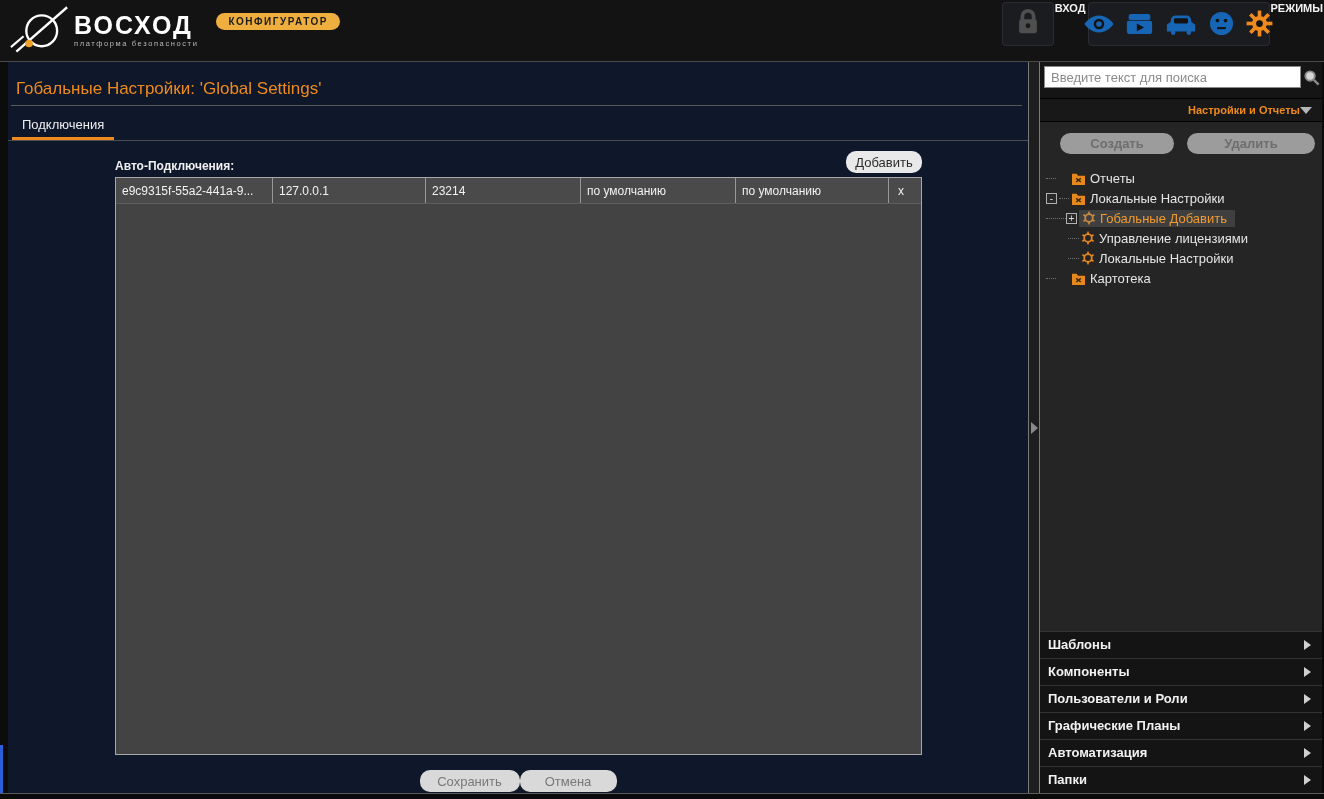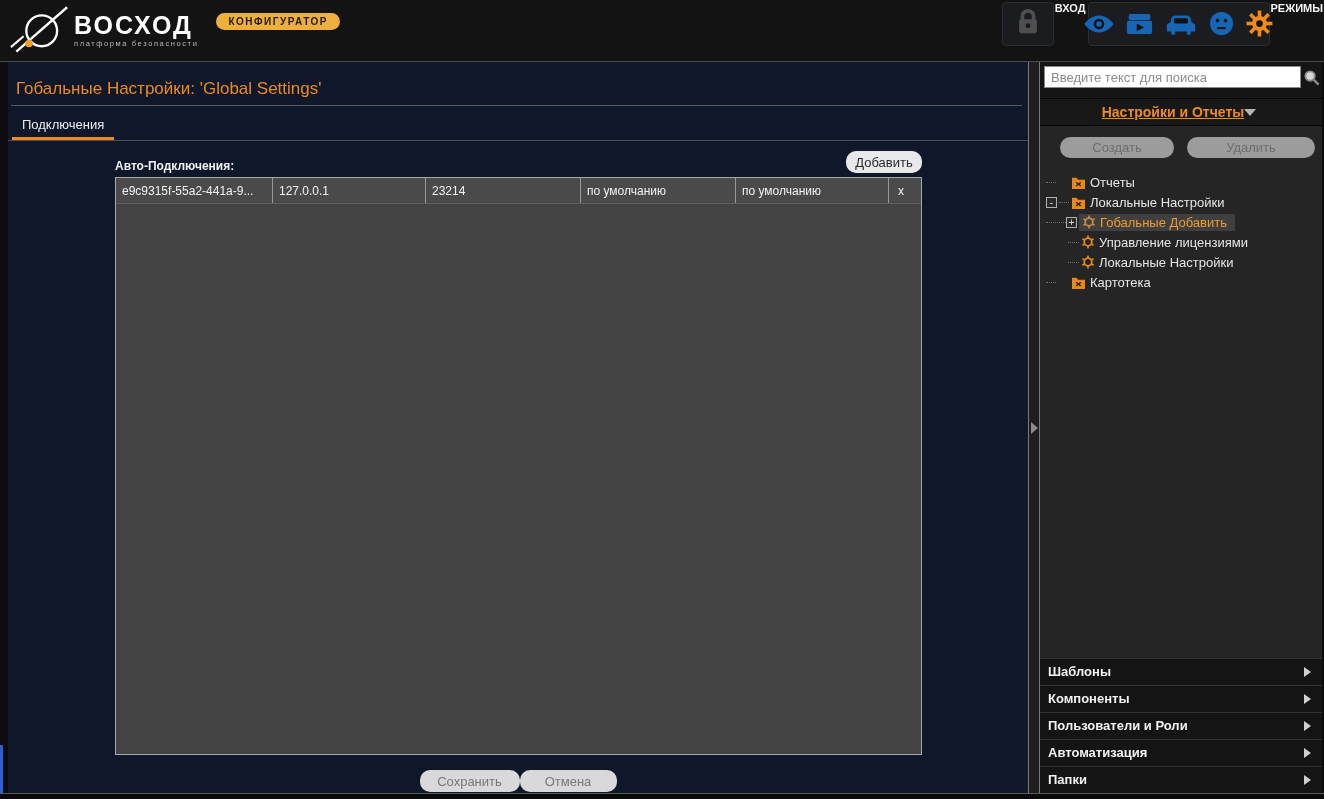--- a/index.html
+++ b/index.html
@@ -63,27 +63,27 @@
                     border-top:6px solid transparent; border-bottom:6px solid transparent; cursor:pointer; }
 
   
   .sidebar { width:282px; background:#151515; display:flex; flex-direction:column; min-width:0; }
   .search-row { display:flex; align-items:center; padding:4px 2px 4px 4px; height:30px; flex:0 0 30px; }
   .search-input { width:260px; height:22px; border:1px solid #888; background:#ffffff;
                   font-size:13px; color:#333; padding:0 6px; font-family:"Liberation Sans", sans-serif; }
   .search-input::placeholder { color:#8a8a8a; }
   .search-icon { margin-left:2px; cursor:pointer; display:flex; }
   .section-header { background:#181818; border-top:1px solid #000; border-bottom:1px solid #000;
-                    color:#ef8b1d; font-size:14px; font-weight:bold; padding:5px 6px; margin-top:6px;
-                    display:flex; align-items:center; justify-content:center; cursor:pointer; flex:0 0 auto;text-decoration:underline; }
+                    color:#ef8b1d; font-size:11px; font-weight:bold; padding:5px 6px; margin-top:6px;
+                    display:flex; align-items:center; justify-content:flex-end; cursor:pointer; flex:0 0 auto; }
   .tri-down { width:0; height:0; border-top:7px solid #b5b5b5;
               border-left:6px solid transparent; border-right:6px solid transparent; margin-right:4px; }
   .side-panel { background:#252525; flex:1; min-height:0; display:flex; flex-direction:column; overflow:hidden; }
   .crud-row { display:flex; justify-content:space-between; padding:11px 7px 8px 20px; }
-  .btn-disabled { background:#9c9c9c; color:#6e6e6e; font-weight:normal; height:21px; border-radius:11px; }
+  .btn-disabled { background:#9c9c9c; color:#6e6e6e; font-weight:bold; height:21px; border-radius:11px; }
   .btn-create { width:114px; } .btn-delete { width:128px; }
 
   .tree { position:relative; padding:6px 0 0 6px; font-size:13px; color:#e6e6e6; }
   .tree-row { display:flex; align-items:center; height:20px; cursor:pointer; white-space:nowrap; }
   .guide { border-bottom:1px dotted #6f6f6f; height:1px; }
   .g-root { width:10px; } .g-child { width:10px; margin-left:20px; }
   .expander { width:11px; height:11px; border:1px solid #b0b0b0; color:#e0e0e0; font-size:10px;
               line-height:9px; text-align:center; background:#2a2a2a; margin-right:2px; flex:0 0 11px; cursor:pointer; }
   .exp-spacer { width:13px; flex:0 0 13px; }
   .tree-icon { margin:0 4px 0 2px; display:flex; flex:0 0 auto; }
@@ -352,20 +352,24 @@
         </div>
         <div class="acc-header">
           <span>Компоненты</span>
           <span class="tri-right"></span>
         </div>
         <div class="acc-header">
           <span>Пользователи и Роли</span>
           <span class="tri-right"></span>
         </div>
         <div class="acc-header">
+          <span>Графические Планы</span>
+          <span class="tri-right"></span>
+        </div>
+        <div class="acc-header">
           <span>Автоматизация</span>
           <span class="tri-right"></span>
         </div>
         <div class="acc-header">
           <span>Папки</span>
           <span class="tri-right"></span>
         </div>
       </div>
     </div>
   </div>

